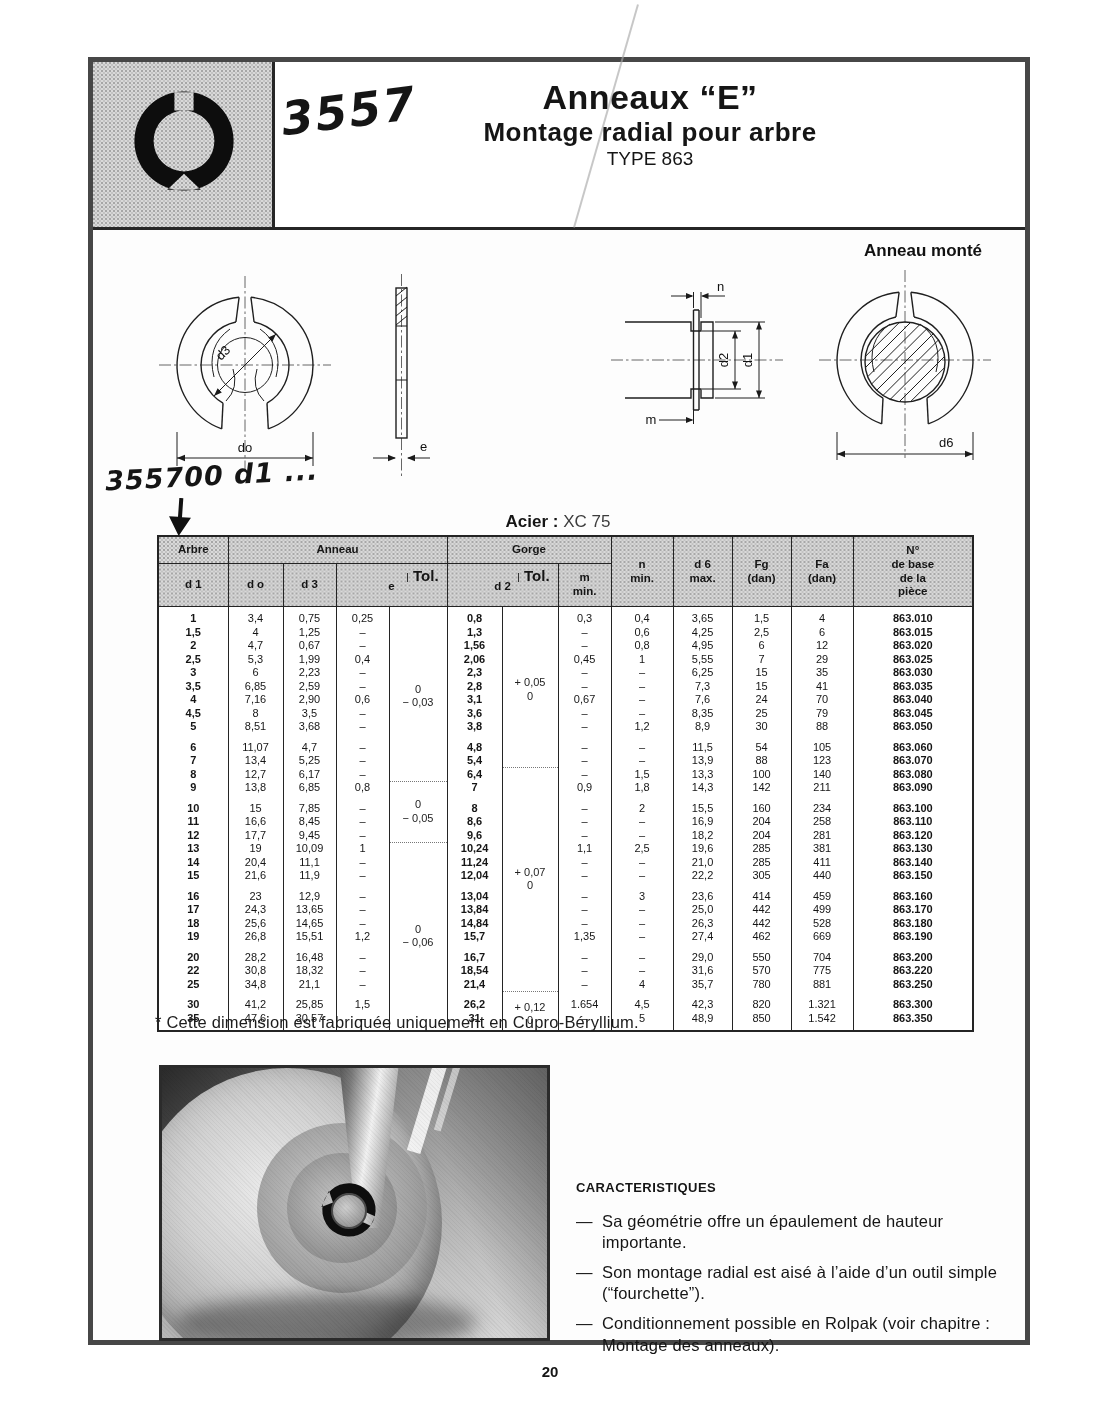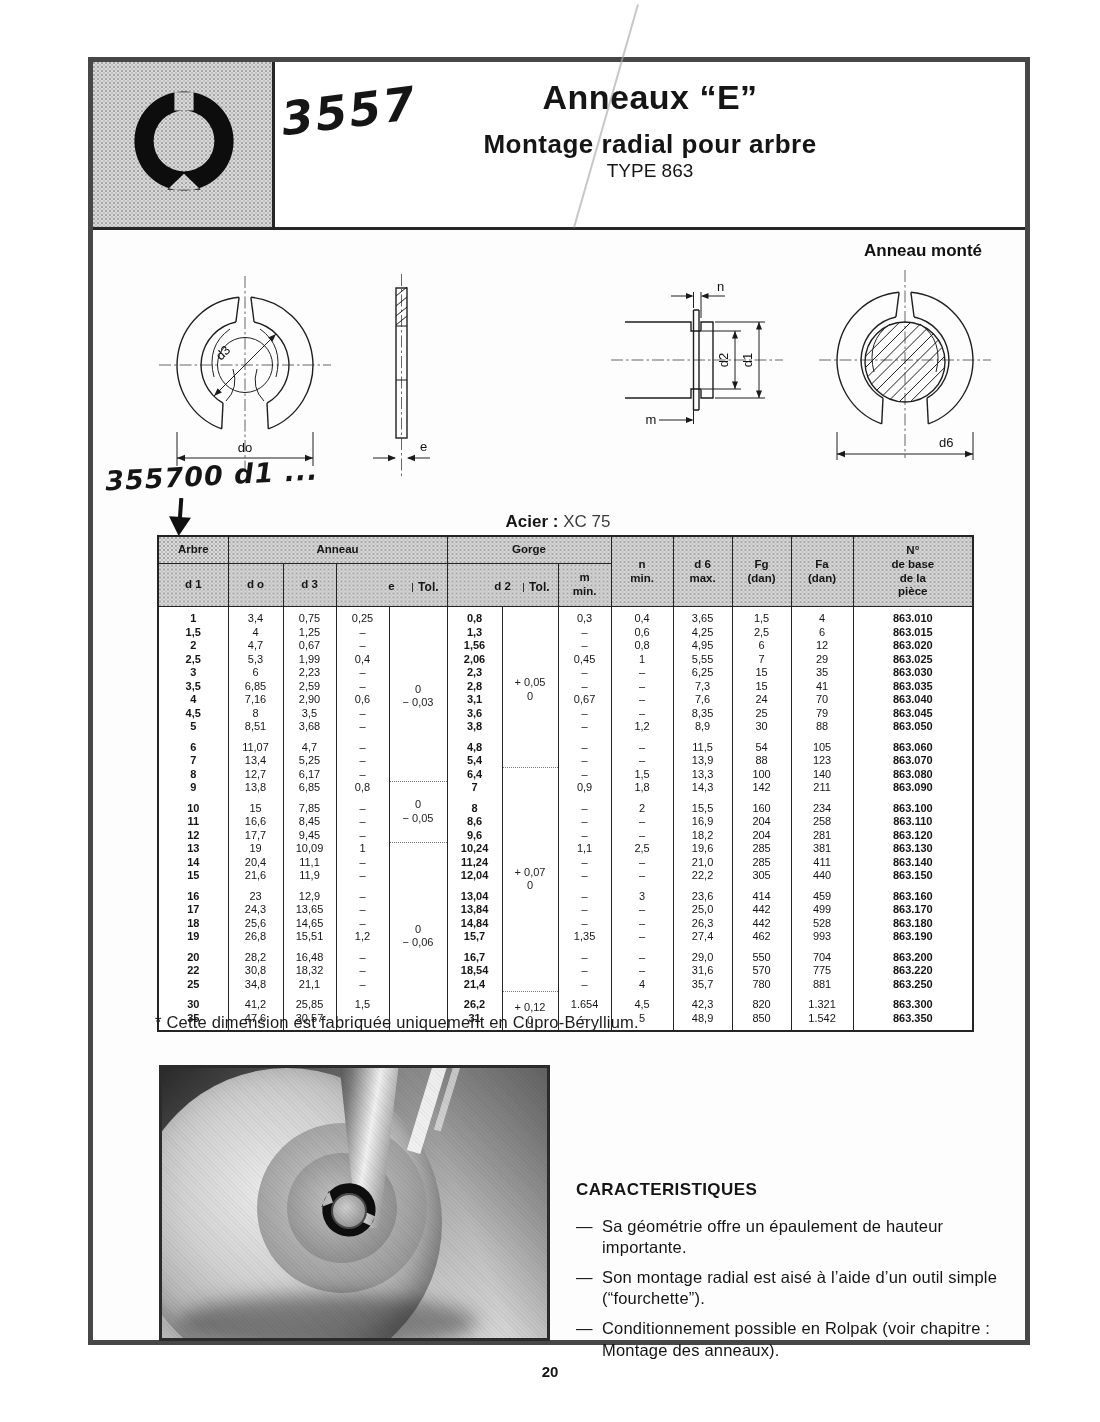--- a/index.html
+++ b/index.html
@@ -20,21 +20,21 @@
   
   .header-box{position:absolute;left:0;top:0;width:100%;height:168px;
               border-bottom:3px solid #262626;box-sizing:border-box;background:#fff;}
   .logo-box{position:absolute;left:0;top:0;width:182px;height:165px;
             border-right:3px solid #262626;box-sizing:border-box;}
   .logo-box svg{position:absolute;left:11px;top:3px;}
   .hand-code{position:absolute;left:188px;top:22px;font-size:46px;font-weight:bold;font-style:italic;
              transform:rotate(-7deg);letter-spacing:2px;font-family:"DejaVu Sans",sans-serif;}
   .titles{position:absolute;left:182px;right:0;top:0;text-align:center;}
   .t-main{margin-top:16px;font-size:34px;font-weight:bold;letter-spacing:.5px;text-align:center;}
-  .t-sub{margin-top:12px;font-size:26px;font-weight:bold;letter-spacing:.5px;}
+  .t-sub{font-size:26px;font-weight:bold;letter-spacing:.5px;}
   .t-type{font-size:19px;font-weight:normal;}
 
   
   .drawings{position:absolute;left:0;top:168px;width:100%;height:300px;}
   .drawings svg{position:absolute;left:0;top:0;}
   .ln{stroke:#1f1f1f;stroke-width:1.4;fill:none;}
   .th1{stroke:#1f1f1f;stroke-width:1;fill:none;}
   .cl{stroke:#555;stroke-width:.9;stroke-dasharray:12 3 2.5 3;fill:none;}
   .dim{stroke:#1f1f1f;stroke-width:1;fill:none;}
   .ah{fill:#1a1a1a;stroke:none;}
@@ -51,21 +51,21 @@
 
   
   .table-wrap{position:absolute;left:64px;top:473px;}
   #spec-table{border-collapse:collapse;table-layout:fixed;width:815px;border:2px solid #242424;background:#fff;}
   #spec-table thead th{border:1.6px solid #242424;font-size:11.5px;font-weight:bold;
       vertical-align:middle;text-align:center;white-space:pre-line;line-height:1.18;padding:1px 2px;}
   #spec-table thead tr:first-child th{height:24px;}
   #spec-table thead tr:last-child th{height:40px;}
   #spec-table thead th.split{position:relative;}
   #spec-table thead th.split .mainLbl{display:block;margin-top:4px;}
-  #spec-table thead th.split .tolLbl{position:absolute;right:8px;bottom:12px;font-size:12px;}
+  #spec-table thead th.split .tolLbl{position:absolute;right:8px;bottom:21px;font-size:15px;}
   #spec-table thead th.split .tolLbl::before{content:"";display:inline-block;width:1px;height:9px;
       background:#333;margin-right:5px;vertical-align:-1px;}
   #spec-table tbody td{border-left:1.6px solid #242424;border-right:1.6px solid #242424;
       font-size:11px;text-align:center;padding:0 2px;line-height:13.5px;white-space:pre-line;}
   #spec-table tbody td.b{font-weight:bold;}
   #spec-table tbody td.tol{vertical-align:middle;line-height:1.25;color:#222;}
   #spec-table tbody td.tol.dot{border-bottom:1.2px dotted #777;}
   #spec-table tbody tr.gs td{padding-top:7px;}
   #spec-table tbody tr:first-child td{padding-top:5px;}
   #spec-table tbody tr:last-child td{padding-bottom:5px;}
@@ -96,21 +96,21 @@
   .ph-streak2{position:absolute;left:282px;top:-6px;width:7px;height:70px;background:rgba(255,255,255,.55);
       transform:rotate(17deg);}
   .ph-ering{position:absolute;left:142px;top:98px;transform:rotate(115deg);}
   .ph-axle{position:absolute;left:169px;top:125px;width:32px;height:32px;border-radius:50%;
       background:radial-gradient(circle at 40% 40%,#cfcfcf,#9a9a9a 70%,#6b6b6b);border:2px solid #4a4a4a;}
   .ph-grain{position:absolute;inset:0;
       background:repeating-linear-gradient(45deg,rgba(0,0,0,.045) 0 1px,transparent 1px 3px);}
 
   
   .chars{position:absolute;left:483px;top:1118px;width:428px;}
-  .chars h3{margin:0 0 16px 0;font-size:17px;letter-spacing:.4px;}
+  .chars h3{margin:0 0 16px 0;font-size:13px;letter-spacing:.4px;}
   .chars .item{display:flex;margin-bottom:9px;font-size:16.5px;line-height:1.28;letter-spacing:.2px;}
   .chars .dash{width:26px;flex:none;}
 
   .page-num{position:absolute;left:0;top:1363px;width:1100px;text-align:center;
             font-size:15px;font-weight:bold;}
 </style>
 </head>
 <body>
 
 <div class="scan-line"></div>
@@ -604,21 +604,21 @@
           <tr>
             <td class="b">19</td>
             <td>26,8</td>
             <td>15,51</td>
             <td>1,2</td>
             <td class="b">15,7</td>
             <td>1,35</td>
             <td>–</td>
             <td>27,4</td>
             <td>462</td>
-            <td>993</td>
+            <td>669</td>
             <td class="b">863.190</td>
           </tr>
           <tr class="gs">
             <td class="b">20</td>
             <td>28,2</td>
             <td>16,48</td>
             <td>–</td>
             <td class="b">16,7</td>
             <td>–</td>
             <td>–</td>

